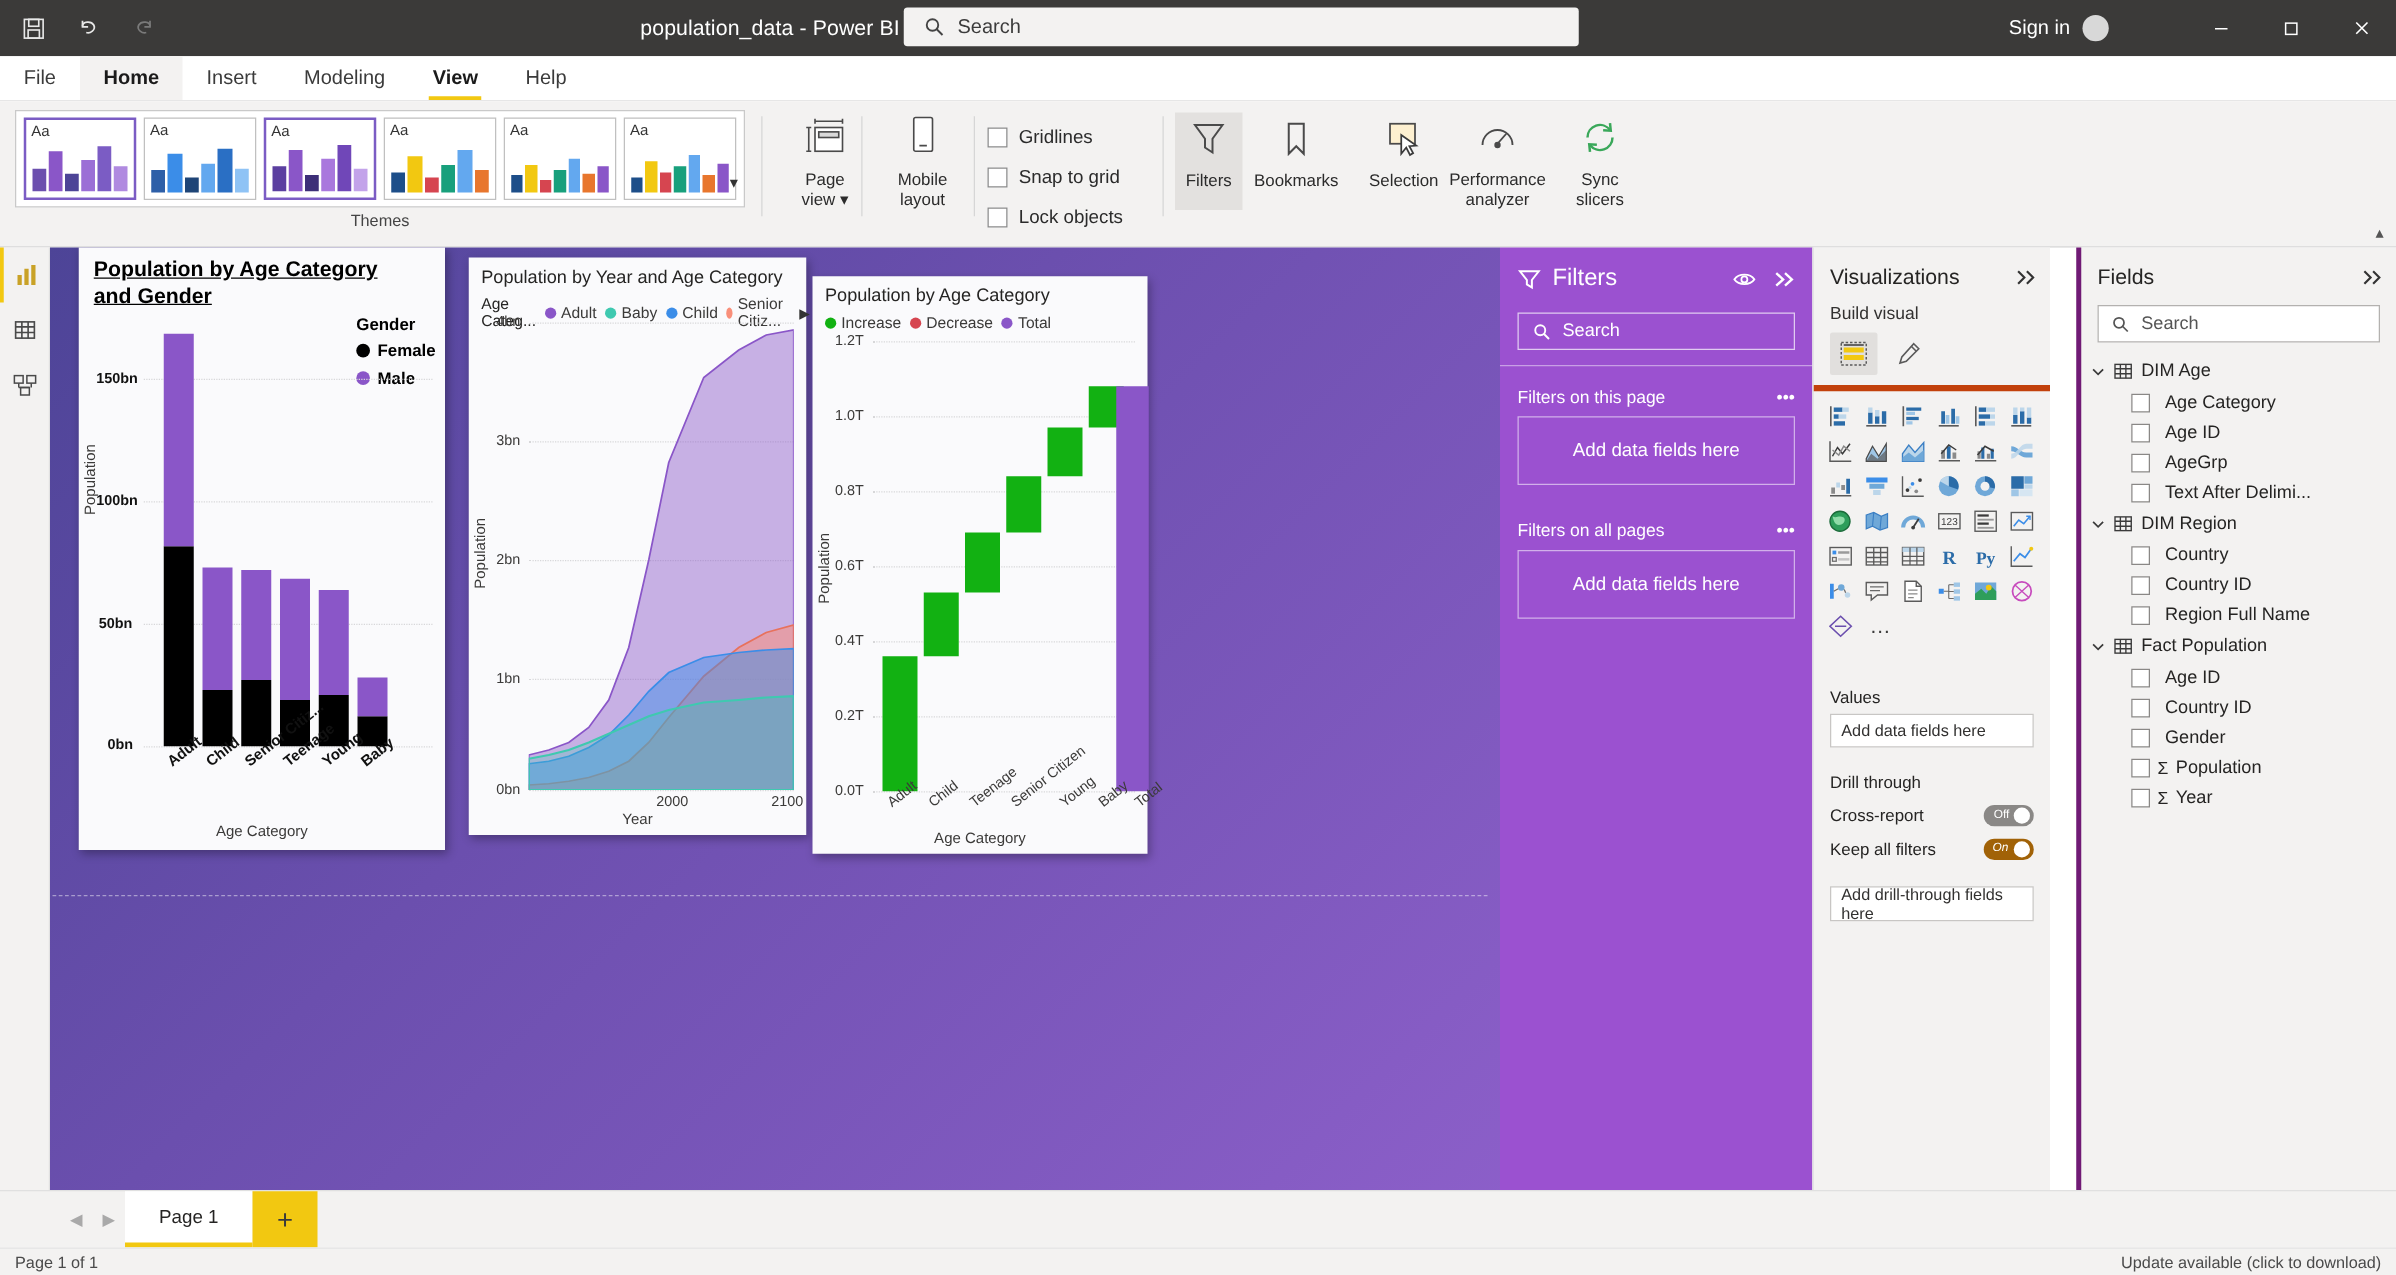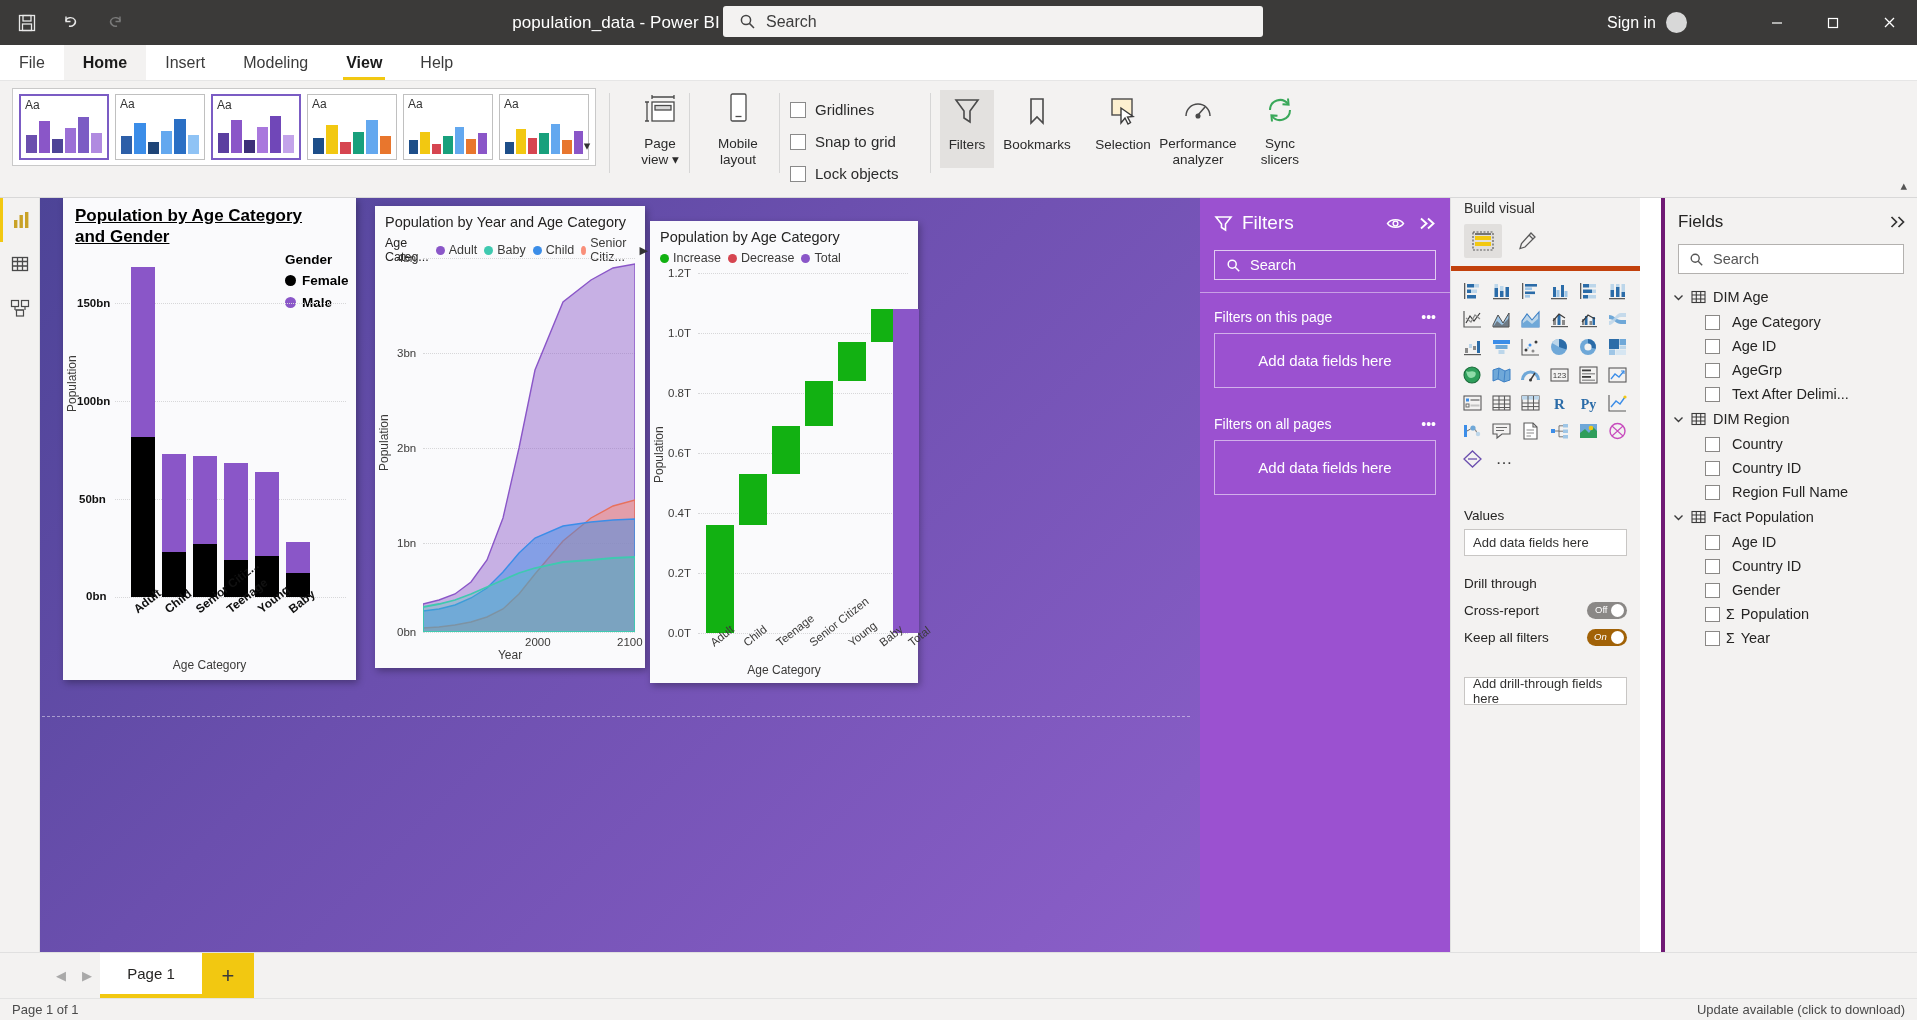--- a/index.html
+++ b/index.html
@@ -371,20 +371,21 @@
           <i style="height:62%;background:#f2c811"></i>
         <i style="height:40%;background:#d64550"></i>
           <i style="height:52%;background:#18a07c"></i>
         <i style="height:74%;background:#63a8ef"></i>
           <i style="height:34%;background:#e8762d"></i>
         <i style="height:58%;background:#8a56c8"></i>
       </span>
     </div>
   </div>
   <div id="themes-more">▾</div>
+  <div class="grp-label" style="left:12px; top:88px; width:584px;">Themes</div>
 
   <div class="sep" style="left:609px;"></div>
 
   <div class="ribbtn" style="left:624px;">
     <span class="gi">
       <svg width="40" height="38" viewBox="0 0 40 38" fill="none" stroke="#4a4a4a" stroke-width="1.3">
         <path d="M12 6 H34 M12 4 V8 M34 4 V8"></path>
         <rect x="12" y="11" width="22" height="19" fill="#fff"></rect>
         <rect x="15" y="14.5" width="16" height="4.5" fill="#d9d9d9"></rect>
         <path d="M7 11 V30 M5 11 H9 M5 30 H9"></path>
@@ -724,20 +725,28 @@
   <div class="fpanel-lbl" style="margin-top:28px;">
     <span>Filters on all pages</span>
     <span>•••</span>
   </div>
   <div class="drop-zone">
     <span>Add data fields here</span>
   </div>
 </div>
 
 <div id="viz">
+  <div class="pane-hdr">
+    <span>Visualizations</span>
+    <span>
+      <svg width="17" height="14" viewBox="0 0 17 14" fill="none" stroke="#333" stroke-width="1.7">
+        <path d="M2.5 2 L7.5 7 L2.5 12 M9.5 2 L14.5 7 L9.5 12"></path>
+      </svg>
+    </span>
+  </div>
   <div class="pane-sub">Build visual</div>
 
   <div id="build-tabs">
     <div class="bt sel">
       <svg width="24" height="22" viewBox="0 0 24 22">
         <rect x="2" y="2" width="20" height="18" fill="none" stroke="#5a5a5a" stroke-width="1.2" stroke-dasharray="2 1.5"></rect>
         <rect x="4" y="6" width="16" height="4" fill="#f2c811"></rect>
         <rect x="4" y="12" width="16" height="4" fill="#f2c811"></rect>
         <path d="M4 4 H20" stroke="#3b3b3b" stroke-width="1.3"></path>
       </svg>
@@ -1061,21 +1070,21 @@
     </span>
   </div>
   <div class="tgl-row">
     <span>Keep all filters</span>
     <span class="tgl on">
       <span class="tx">On</span>
       <span class="knob"></span>
     </span>
   </div>
 
-  <div class="well" style="margin-top:28px;height:28px;justify-content:center;">
+  <div class="well" style="margin-top:18px;height:28px;justify-content:center;">
     <span>Add drill-through fields here</span>
   </div>
 </div>
 
 <div id="fields">
   <div class="pane-hdr">
     <span>Fields</span>
     <span>
       <svg width="17" height="14" viewBox="0 0 17 14" fill="none" stroke="#333" stroke-width="1.7">
         <path d="M2.5 2 L7.5 7 L2.5 12 M9.5 2 L14.5 7 L9.5 12"></path>

